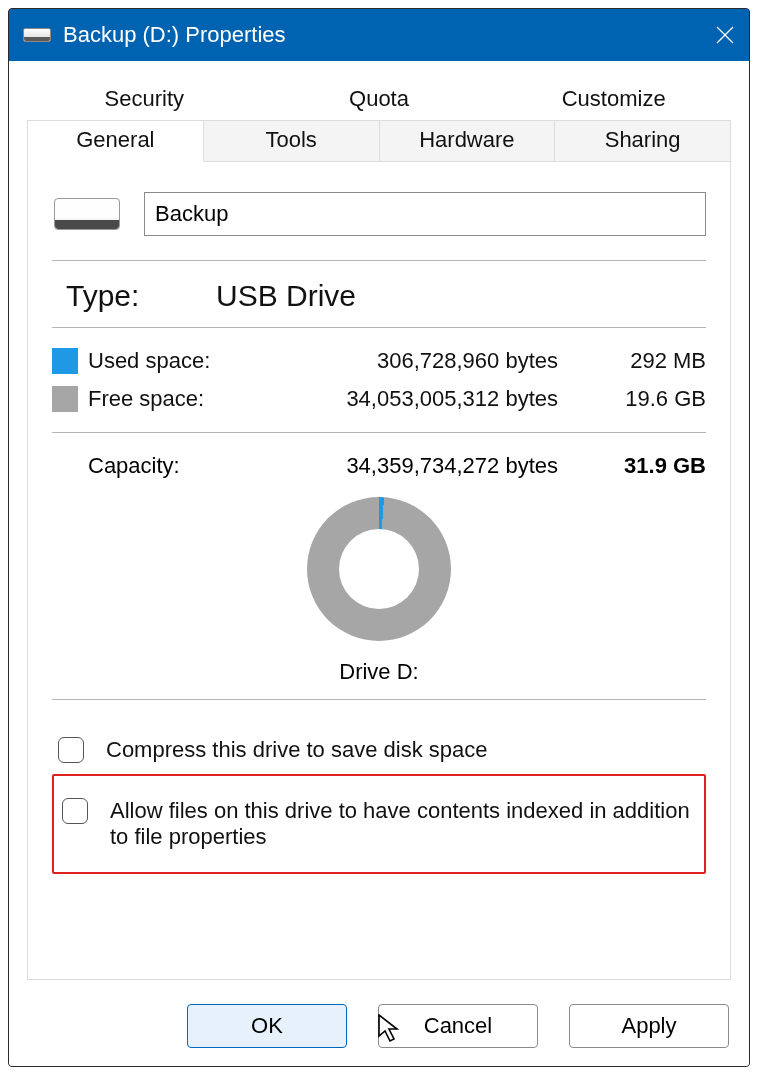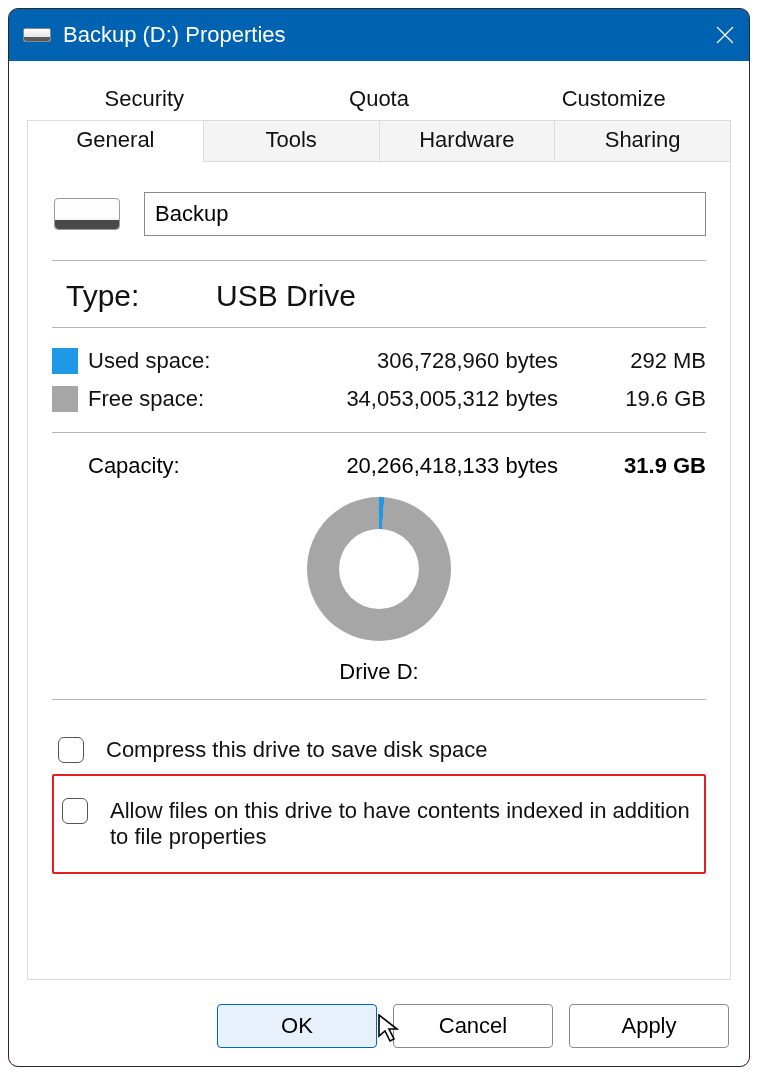--- a/index.html
+++ b/index.html
@@ -9,21 +9,21 @@
     height: 1075px;
     font-family: "Segoe UI", Arial, sans-serif;
     background: #fff;
     position: relative;
   }
   .window {
     position: absolute;
     left: 8px; top: 8px;
     width: 742px; height: 1059px;
     border: 1.5px solid #2a2a2a;
-    border-radius: 10px;
+    border-radius: 4px;
     overflow: hidden;
     background: #be185d;
     display: flex;
     flex-direction: column;
   }
   .titlebar {
     background: #0063B1;
     color: #fff;
     height: 52px;
     display: flex;
@@ -177,21 +177,21 @@
     background:#fff;
   }
   .highlight-box {
     border: 2.5px solid #E02020;
     border-radius: 2px;
     padding: 17px 2px;
     margin-top: 6px;
   }
 
   .button-bar {
-    display: flex; gap: 16px; justify-content: flex-end;
+    display: flex; gap: 31px; justify-content: flex-end;
     padding: 10px 20px 18px 20px;
   }
   .btn {
     width: 160px; height: 44px;
     font-size: 22px;
     border: 1px solid #8a8a8a;
     background: #fff;
     border-radius: 4px;
     display:flex; align-items:center; justify-content:center;
     font-family: inherit;
@@ -266,21 +266,21 @@
         <div>Free space:</div>
         <div class="num">34,053,005,312 bytes</div>
         <div style="text-align:right;">19.6 GB</div>
       </div>
 
       <hr class="hr-inner">
 
       <div class="cap-row">
         <div></div>
         <div>Capacity:</div>
-        <div class="num">20,266,418,133 bytes</div>
+        <div class="num">34,359,734,272 bytes</div>
         <div style="text-align:right;font-weight:bold;">31.9 GB</div>
       </div>
 
       <div class="donut-wrap">
         <div class="donut">
           <div class="hole"></div>
         </div>
         <div class="drive-label">Drive D:</div>
       </div>
 

